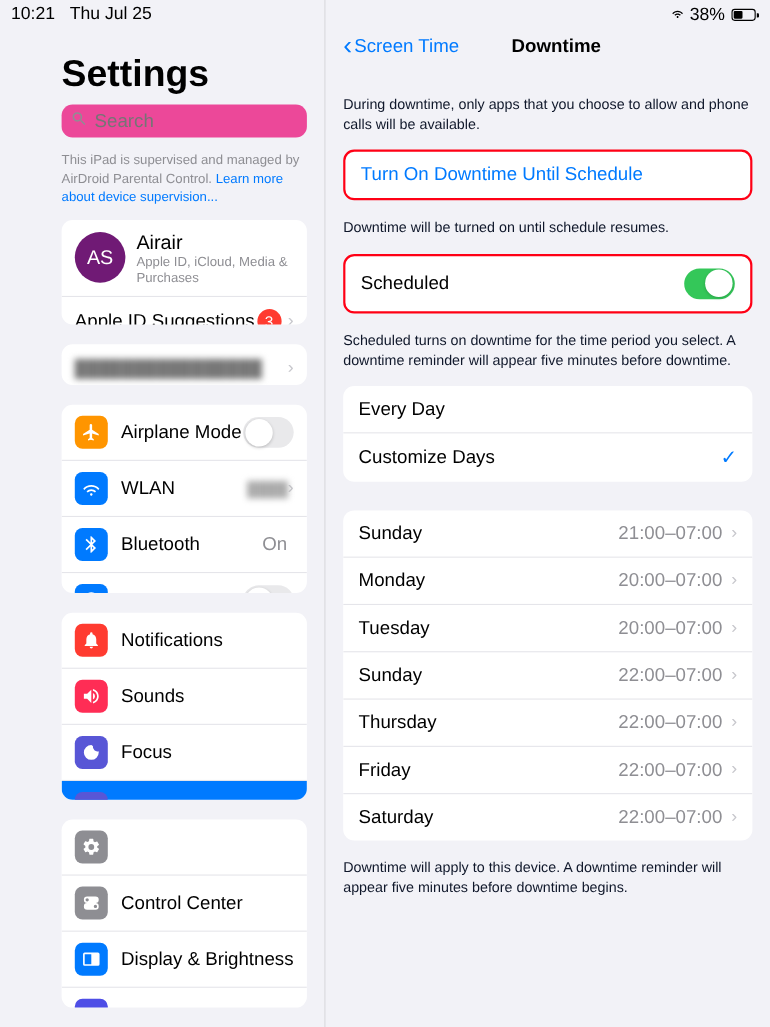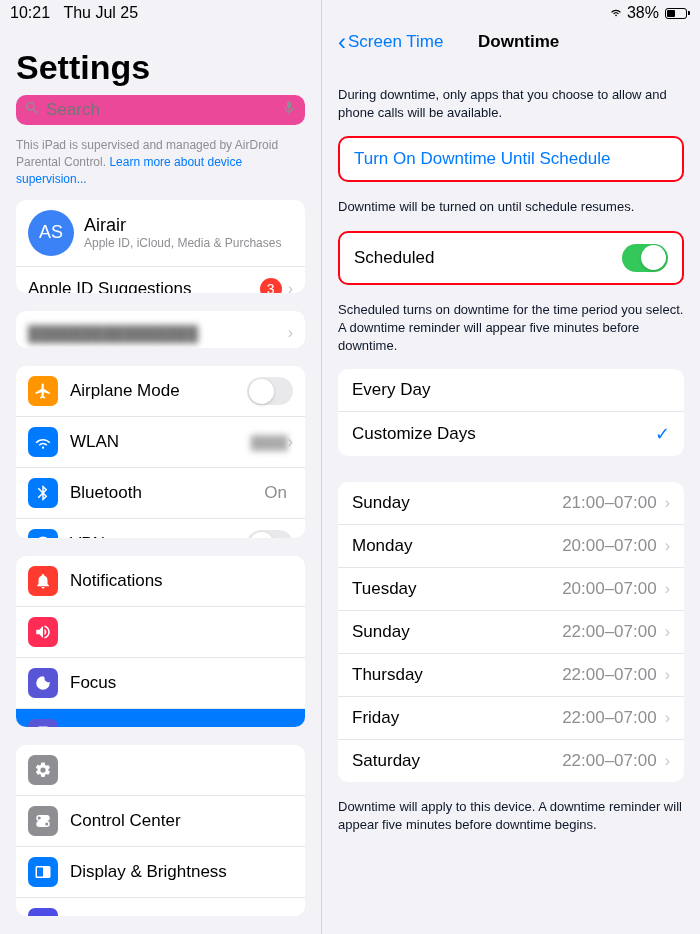--- a/index.html
+++ b/index.html
@@ -1,32 +1,32 @@
 <!DOCTYPE html>
 <html><head>
 <meta charset="utf-8">
 <style>
 * { margin: 0; padding: 0; box-sizing: border-box; font-family: -apple-system, BlinkMacSystemFont, "Helvetica Neue", sans-serif; }
 body { width: 700px; height: 934px; background: #f2f2f7; display: flex; overflow: hidden; }
-.left { width: 322px; background: #f2f2f7; border-right: 1px solid #d1d1d6; display: flex; flex-direction: column; }
+.left { width: 296px; background: #f2f2f7; border-right: 1px solid #d1d1d6; display: flex; flex-direction: column; padding-left: 40px; }
 .right { flex: 1; background: #f2f2f7; display: flex; flex-direction: column; }
 .statusbar-left { position: absolute; top: 4px; left: 10px; }
 .statusbar-right { position: absolute; top: 4px; right: 10px; display: flex; align-items: center; gap: 4px; }
 .title { font-size: 34px; font-weight: 700; padding: 48px 16px 8px; }
 .search { margin: 0 16px 12px; background: #ec4899; border-radius: 10px; height: 36px; display: flex; align-items: center; padding: 0 8px; color: #8e8e93; font-size: 17px; gap: 6px; }
 .search input { border: none; background: transparent; flex: 1; font-size: 17px; outline: none; }
 .supervision { padding: 0 16px 12px; font-size: 12px; color: #8e8e93; line-height: 1.4; }
 .supervision a { color: #007aff; text-decoration: none; }
 .card { background: #fff; margin: 0 16px 18px; border-radius: 10px; overflow: hidden; }
 .row { display: flex; align-items: center; padding: 10px 12px; border-bottom: 0.5px solid #e5e5ea; min-height: 44px; }
 .row:last-child { border-bottom: none; }
 .row.active { background: #007aff; color: #fff; }
 .row.active .icon-square { background-color: #5856d6; }
 .profile-row { padding: 10px 12px; }
-.avatar { width: 46px; height: 46px; border-radius: 50%; background: #3b82f6; display: flex; align-items: center; justify-content: center; color: #fff; font-weight: 500; font-size: 18px; margin-right: 10px; flex-shrink: 0; }
+.avatar { width: 46px; height: 46px; border-radius: 50%; background: #701a75; display: flex; align-items: center; justify-content: center; color: #fff; font-weight: 500; font-size: 18px; margin-right: 10px; flex-shrink: 0; }
 .profile-text .name { font-size: 18px; font-weight: 400; }
 .profile-text .sub { font-size: 12px; color: #8e8e93; }
 .row-label { flex: 1; font-size: 17px; }
 .badge { background: #ff3b30; color: #fff; border-radius: 50%; width: 22px; height: 22px; display: flex; align-items: center; justify-content: center; font-size: 14px; margin-right: 6px; }
 .chevron { color: #c7c7cc; font-size: 16px; }
 .icon-square { width: 30px; height: 30px; border-radius: 7px; margin-right: 12px; display: flex; align-items: center; justify-content: center; color: #fff; flex-shrink: 0; }
 .icon-square svg { width: 18px; height: 18px; fill: #fff; }
 .toggle { width: 46px; height: 28px; background: #e9e9eb; border-radius: 14px; position: relative; }
 .toggle.on { background: #34c759; }
 .toggle .knob { width: 25px; height: 25px; background: #fff; border-radius: 50%; position: absolute; top: 1.5px; left: 2px; box-shadow: 0 1px 3px rgba(0,0,0,0.2); }
@@ -160,20 +160,21 @@
           </svg>
         </div>
       <span class="row-label">Notifications</span>
     </div>
     <div class="row">
       <div class="icon-square" style="background:#ff2d55">
           <svg viewBox="0 0 24 24">
             <path d="M3 9v6h4l5 5V4L7 9H3zm13.5 3a4.5 4.5 0 00-2.5-4v8a4.5 4.5 0 002.5-4zM14 3.23v2.06c2.89.86 5 3.54 5 6.71s-2.11 5.85-5 6.71v2.06c4.01-.91 7-4.49 7-8.77s-2.99-7.86-7-8.77z"></path>
           </svg>
         </div>
+      <span class="row-label">Sounds</span>
     </div>
     <div class="row">
       <div class="icon-square" style="background:#5856d6">
           <svg viewBox="0 0 24 24">
             <path d="M12 3a9 9 0 109 9c0-.46-.04-.92-.1-1.36A5.39 5.39 0 0114 4.59a9 9 0 00-2-1.59z"></path>
           </svg>
         </div>
       <span class="row-label">Focus</span>
     </div>
     <div class="row active">

